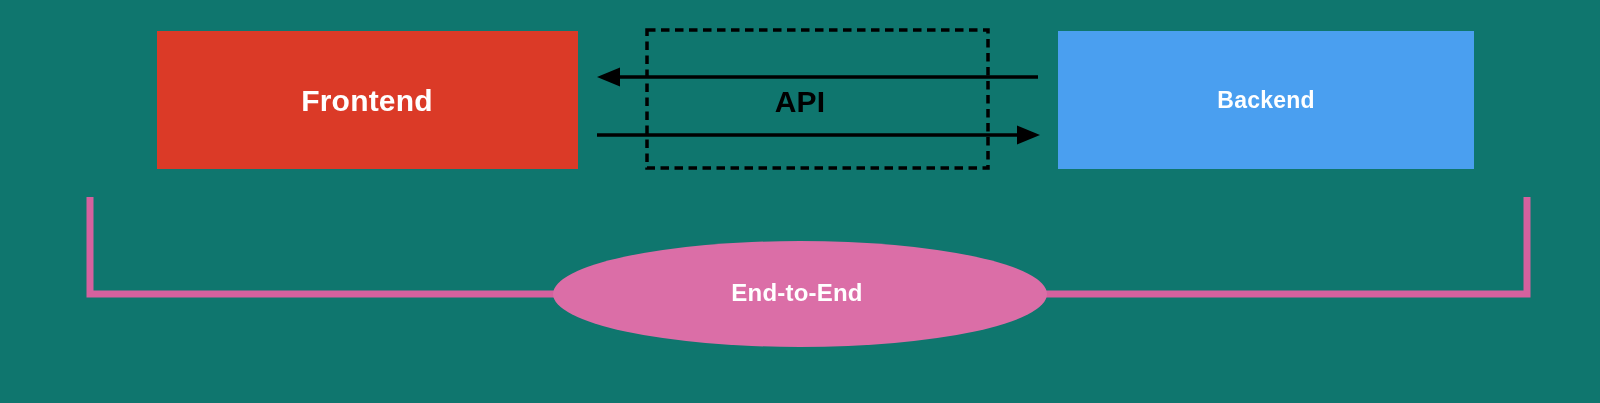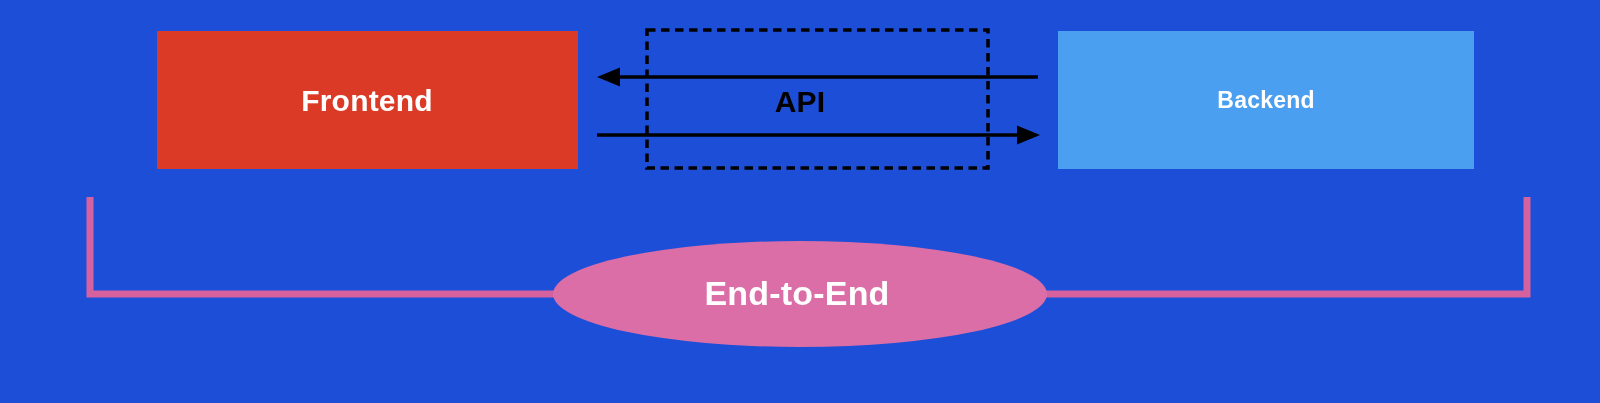--- a/index.html
+++ b/index.html
@@ -4,21 +4,21 @@
 <style>
   html, body {
     margin: 0;
     padding: 0;
     background: #ffffff;
   }
   .canvas {
     position: relative;
     width: 1600px;
     height: 403px;
-    background: #1d4ed8;
+    background: #0f766e;
     overflow: hidden;
     font-family: "Liberation Sans", sans-serif;
   }
   .diagram-svg {
     position: absolute;
     left: 0;
     top: 0;
   }
   .label {
     position: absolute;
@@ -42,21 +42,21 @@
   }
   .label-api {
     left: 800px;
     top: 102px;
     font-size: 30px;
     color: #000000;
   }
   .label-e2e {
     left: 797px;
     top: 293px;
-    font-size: 34px;
+    font-size: 24px;
     color: #ffffff;
   }
 </style>
 </head>
 <body>
 
 <div class="canvas">
 
   <svg class="diagram-svg" width="1600" height="403" viewBox="0 0 1600 403">
 

